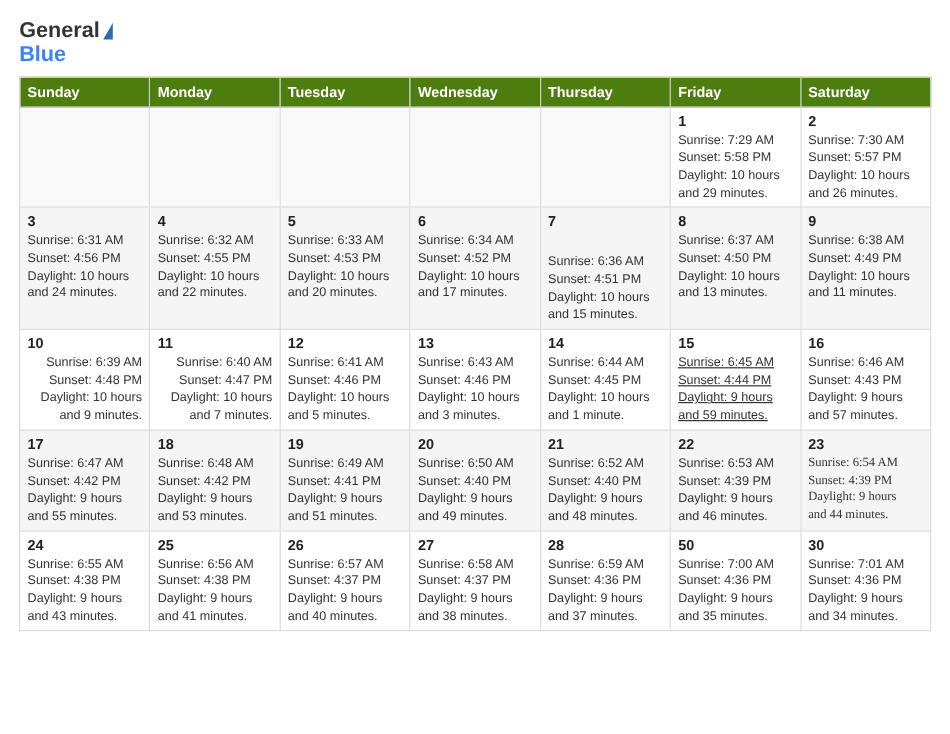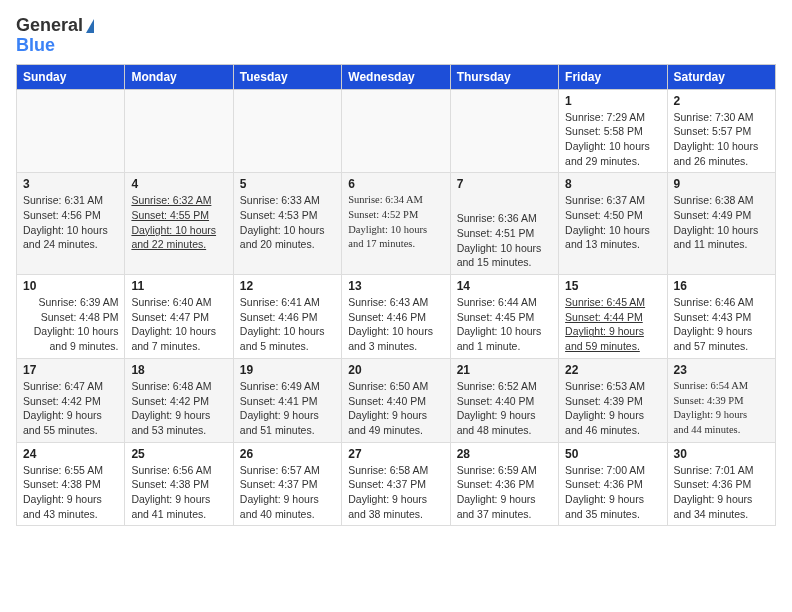--- a/index.html
+++ b/index.html
@@ -32,21 +32,21 @@
     .location {
       font-size: 15px;
       color: #444;
     }
     table {
       width: 100%;
       border-collapse: collapse;
       font-size: 11px;
     }
     th {
-      background-color: #1d4ed8;
+      background-color: #4d7c0f;
       color: #fff;
       text-align: left;
       padding: 5px 6px;
       font-size: 12px;
       font-weight: bold;
       border: 1px solid #ccc;
     }
     td {
       border: 1px solid #ddd;
       vertical-align: top;
@@ -137,35 +137,35 @@
       <tr>
         <td>
           <div class="day-number">3</div>
           <div class="day-info" style="white-space: pre-line;">Sunrise: 6:31 AM
 Sunset: 4:56 PM
 Daylight: 10 hours
 and 24 minutes.</div>
         </td>
         <td>
           <div class="day-number">4</div>
-          <div class="day-info" style="white-space: pre-line; text-decoration: underline;">Sunrise: 6:32 AM
+          <div class="day-info" style="white-space: pre-line;">Sunrise: 6:32 AM
 Sunset: 4:55 PM
 Daylight: 10 hours
 and 22 minutes.</div>
         </td>
         <td>
           <div class="day-number">5</div>
           <div class="day-info" style="white-space: pre-line;">Sunrise: 6:33 AM
 Sunset: 4:53 PM
 Daylight: 10 hours
 and 20 minutes.</div>
         </td>
         <td>
           <div class="day-number">6</div>
-          <div class="day-info" style="white-space: pre-line; font-family: Liberation Serif, serif;">Sunrise: 6:34 AM
+          <div class="day-info" style="white-space: pre-line;">Sunrise: 6:34 AM
 Sunset: 4:52 PM
 Daylight: 10 hours
 and 17 minutes.</div>
         </td>
         <td>
           <div class="day-number">7</div>
           <div class="day-info" style="white-space: pre-line; margin-top: 20px;">Sunrise: 6:36 AM
 Sunset: 4:51 PM
 Daylight: 10 hours
 and 15 minutes.</div>
@@ -188,21 +188,21 @@
       <tr>
         <td>
           <div class="day-number">10</div>
           <div class="day-info" style="white-space: pre-line; text-align: right;">Sunrise: 6:39 AM
 Sunset: 4:48 PM
 Daylight: 10 hours
 and 9 minutes.</div>
         </td>
         <td>
           <div class="day-number">11</div>
-          <div class="day-info" style="white-space: pre-line;">Sunrise: 6:40 AM
+          <div class="day-info" style="white-space: pre-line; text-align: right;">Sunrise: 6:40 AM
 Sunset: 4:47 PM
 Daylight: 10 hours
 and 7 minutes.</div>
         </td>
         <td>
           <div class="day-number">12</div>
           <div class="day-info" style="white-space: pre-line;">Sunrise: 6:41 AM
 Sunset: 4:46 PM
 Daylight: 10 hours
 and 5 minutes.</div>

